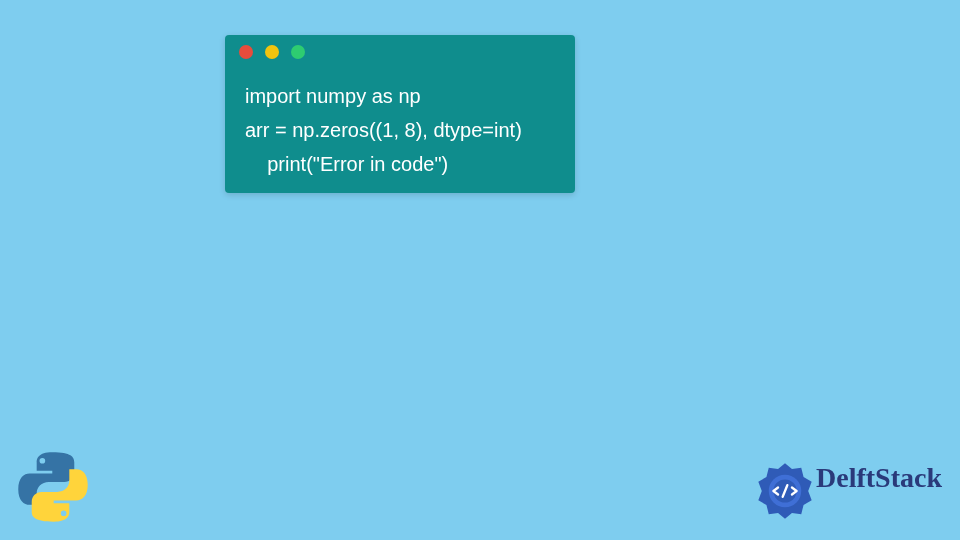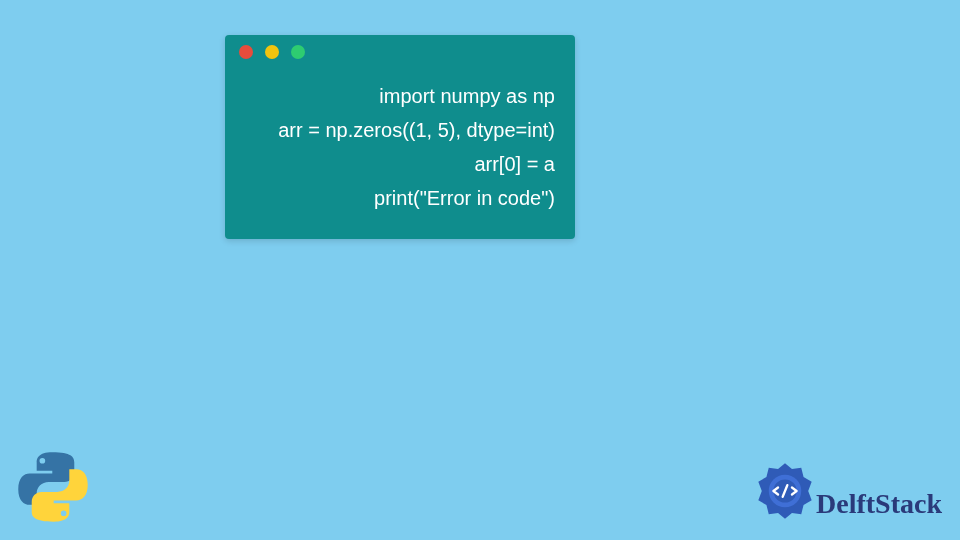--- a/index.html
+++ b/index.html
@@ -27,22 +27,21 @@
   }
   .dot {
     width: 14px;
     height: 14px;
     border-radius: 50%;
   }
   .dot-red { background: #e74c3c; }
   .dot-yellow { background: #f1c40f; }
   .dot-green { background: #2ecc71; }
   .code-body {
-    padding: 10px 20px 24px 20px;
-    text-align: right;
+    padding: 10px 20px 12px 20px;
   }
   .code-line {
     color: #ffffff;
     font-size: 20px;
     line-height: 1.7;
     font-family: Arial, Helvetica, sans-serif;
     white-space: pre;
   }
 
   .python-logo {
@@ -51,21 +50,21 @@
     bottom: 14px;
     width: 78px;
     height: 78px;
   }
 
   .brand {
     position: absolute;
     right: 18px;
     bottom: 20px;
     display: flex;
-    align-items: flex-end;
+    align-items: flex-start;
     gap: 2px;
   }
   .brand-text {
     font-size: 28px;
     font-weight: 600;
     color: #2a3a7a;
     font-family: Georgia, 'Times New Roman', serif;
   }
   .brand-badge {
     width: 58px;
@@ -76,22 +75,21 @@
 <body>
 
 <div class="code-window">
   <div class="titlebar">
     <span class="dot dot-red"></span>
     <span class="dot dot-yellow"></span>
     <span class="dot dot-green"></span>
   </div>
   <div class="code-body">
     <div class="code-line">import numpy as np</div>
-    <div class="code-line">arr = np.zeros((1, 5), dtype=int)</div>
-    <div class="code-line">    arr[0] = a</div>
+    <div class="code-line">arr = np.zeros((1, 8), dtype=int)</div>
     <div class="code-line">    print("Error in code")</div>
   </div>
 </div>
 
 <div class="python-logo">
   <svg viewBox="0 0 110 110" width="78" height="78">
     <path fill="#3573a5" d="M54 6c-20 0-22 9-22 14v12h22v4H22c-8 0-16 6-16 22s8 22 16 22h10V64c0-9 7-16 17-16h22c8 0 14-6 14-14V20c0-7-4-14-31-14zM40 14a4 4 0 1 1 0 8 4 4 0 0 1 0-8z"></path>
     <path fill="#ffd43b" d="M56 104c20 0 22-9 22-14V78H56v-4h32c8 0 16-6 16-22s-8-22-16-22H78v16c0 9-7 16-17 16H39c-8 0-14 6-14 14v14c0 7 4 14 31 14zm14-8a4 4 0 1 1 0-8 4 4 0 0 1 0 8z"></path>
   </svg>
 </div>

